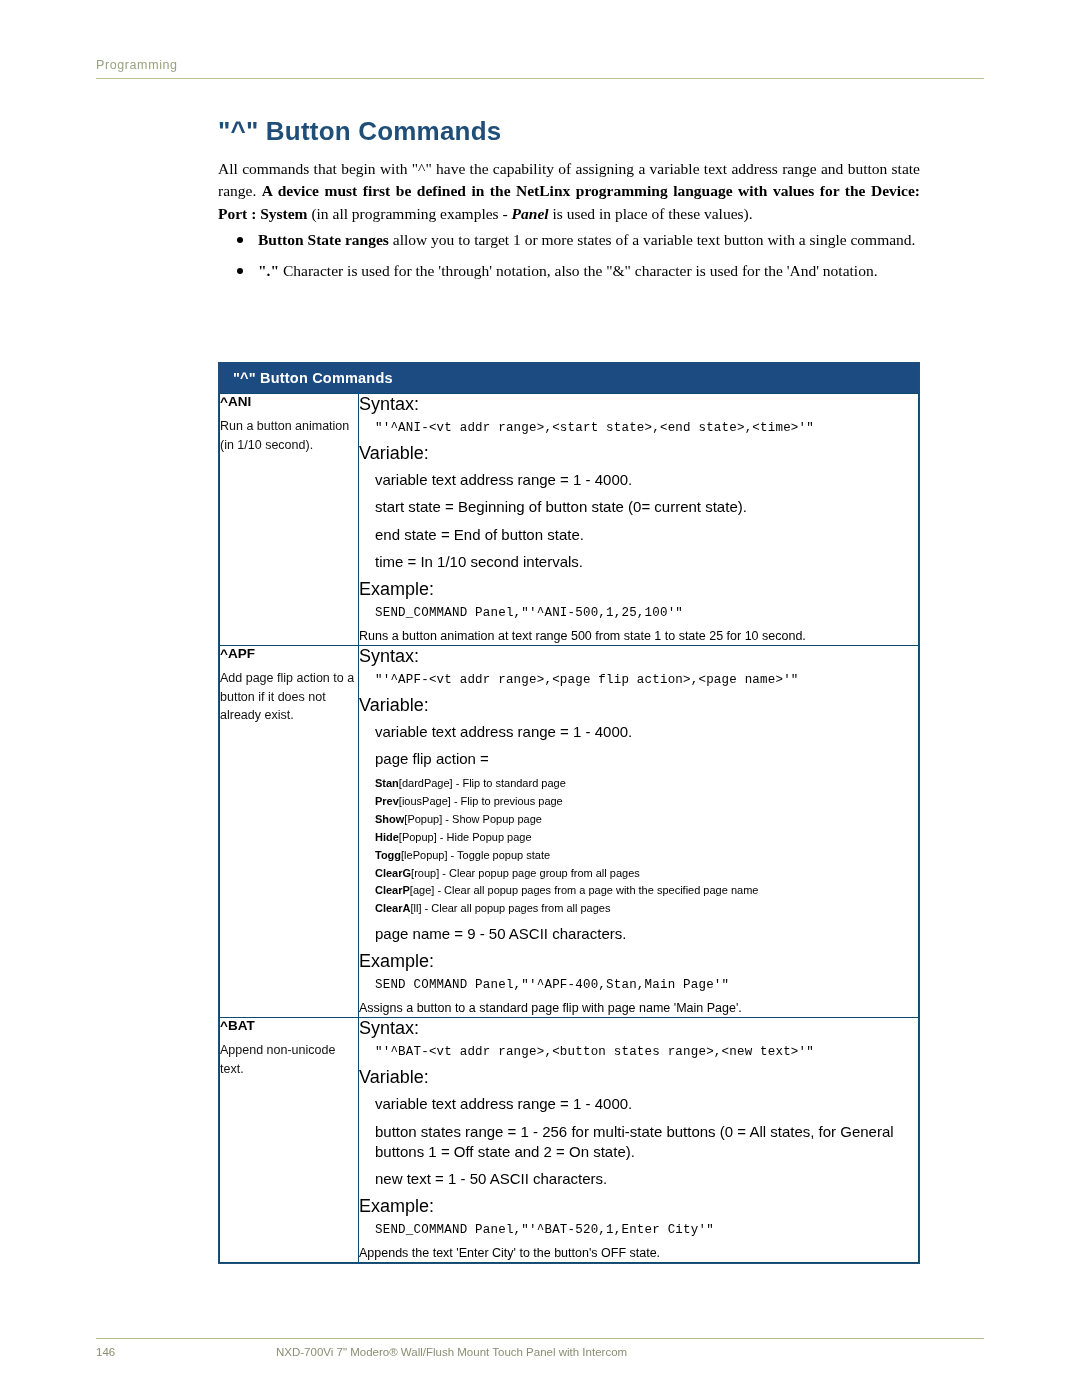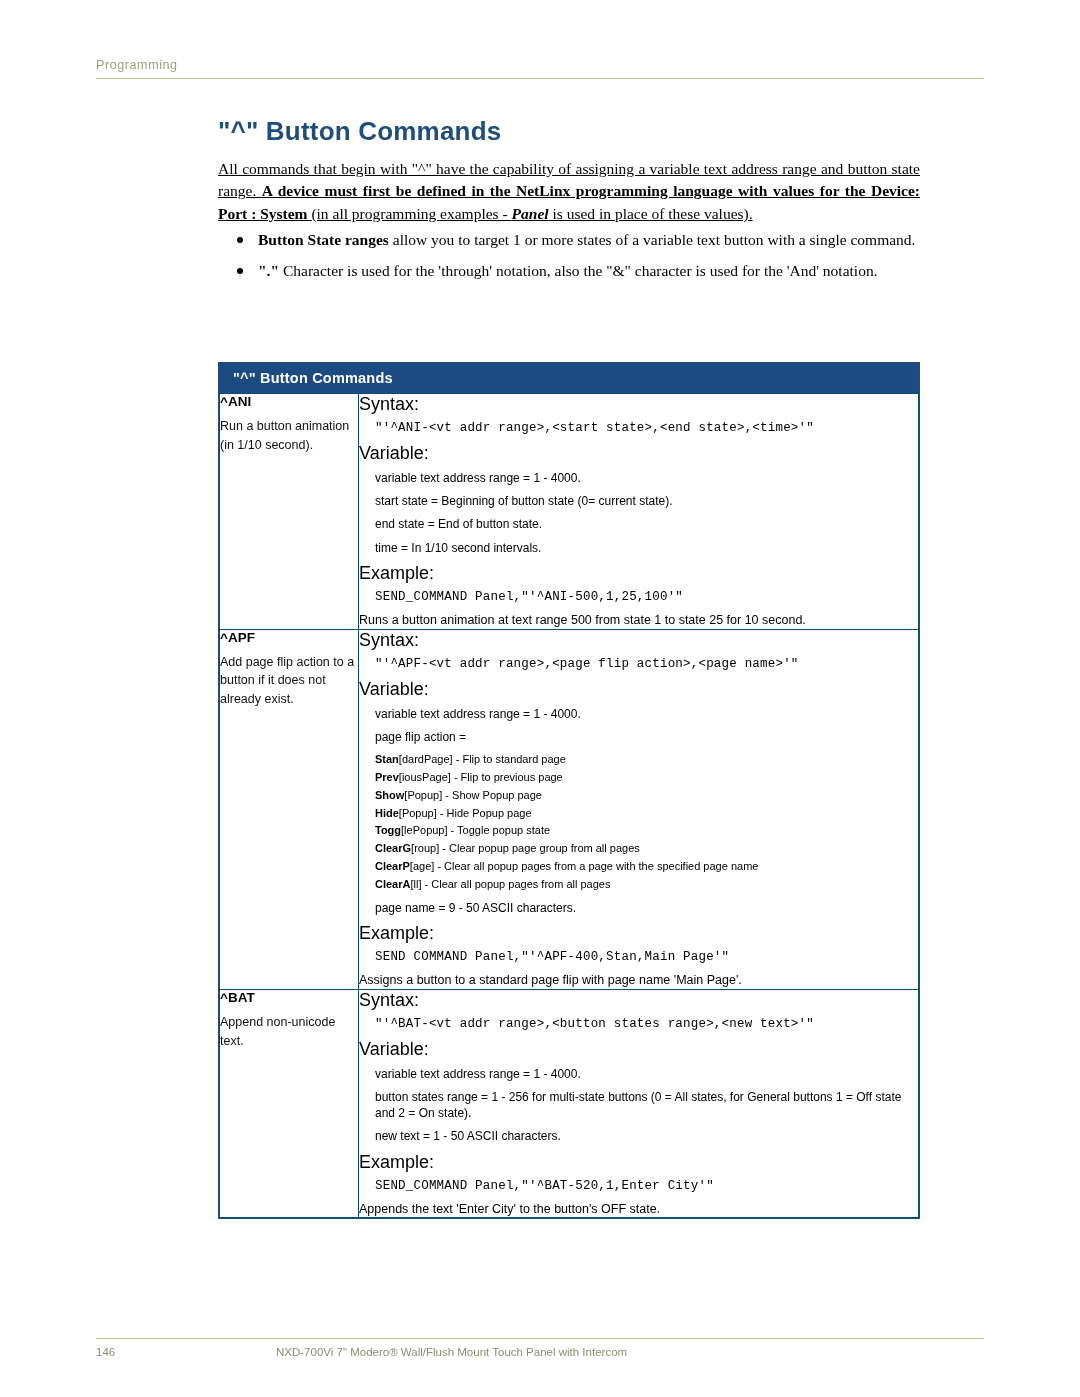--- a/index.html
+++ b/index.html
@@ -58,21 +58,20 @@
     width: 702px;
   }
   p.para {
     margin: 0 0 12px 0;
     font-size: 15.5px;
     line-height: 1.45;
     text-align: justify;
   }
   p.para.tight {
     margin-bottom: 0;
-    text-decoration: underline;
   }
   .bullets {
     margin: 4px 0 0 0;
     padding: 0;
     list-style: none;
   }
   .bullets li {
     position: relative;
     padding-left: 40px;
     margin-bottom: 8px;
@@ -148,21 +147,21 @@
     font-family: "Liberation Mono", monospace;
     font-size: 12.5px;
     margin: 0 0 8px 0;
     letter-spacing: 0.2px;
   }
   .indent {
     margin-left: 16px;
   }
   .var-line {
     font-family: "Liberation Sans", sans-serif;
-    font-size: 12px;
+    font-size: 15px;
     margin: 0 16px 7px 16px;
     line-height: 1.35;
   }
   .small-line {
     font-family: "Liberation Sans", sans-serif;
     font-size: 11px;
     margin: 0 0 3px 16px;
     line-height: 1.35;
   }
   .small-line b { font-weight: bold; }

